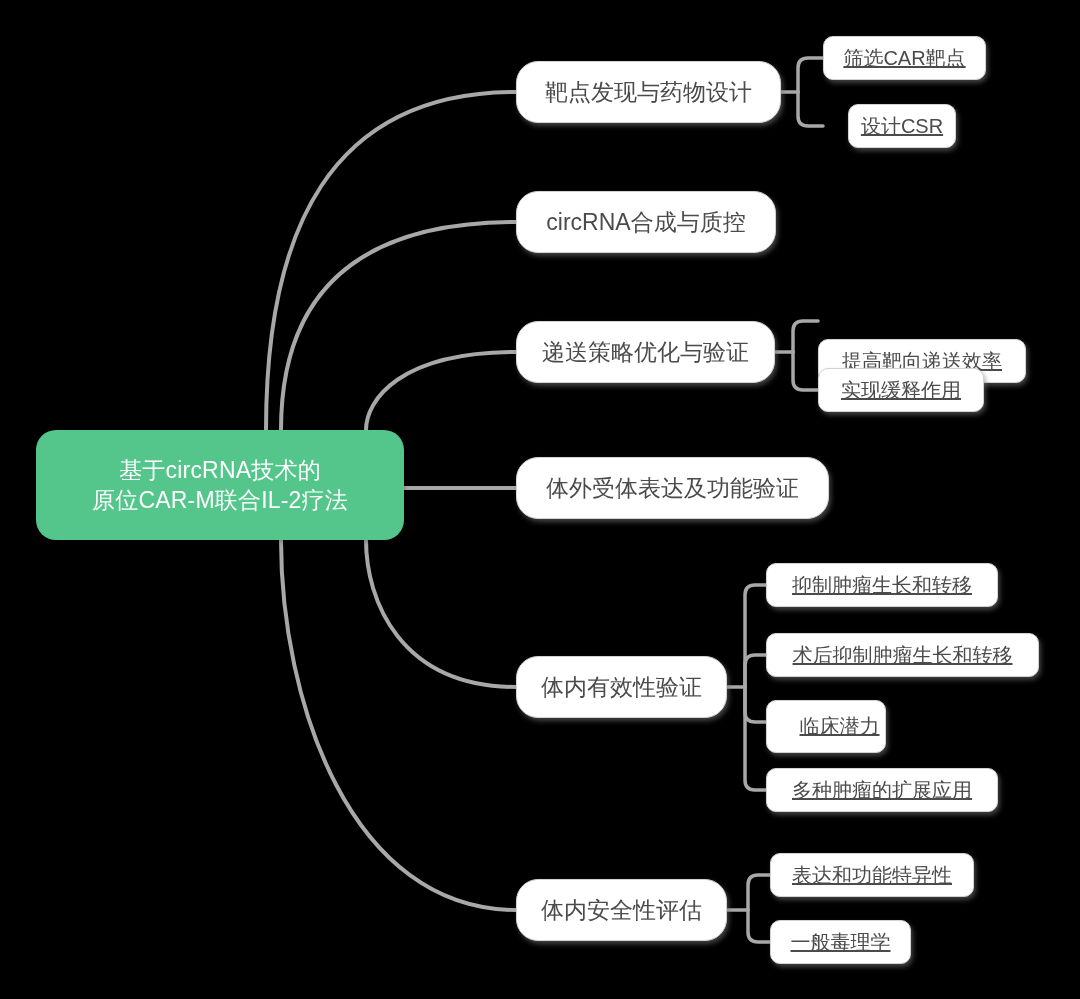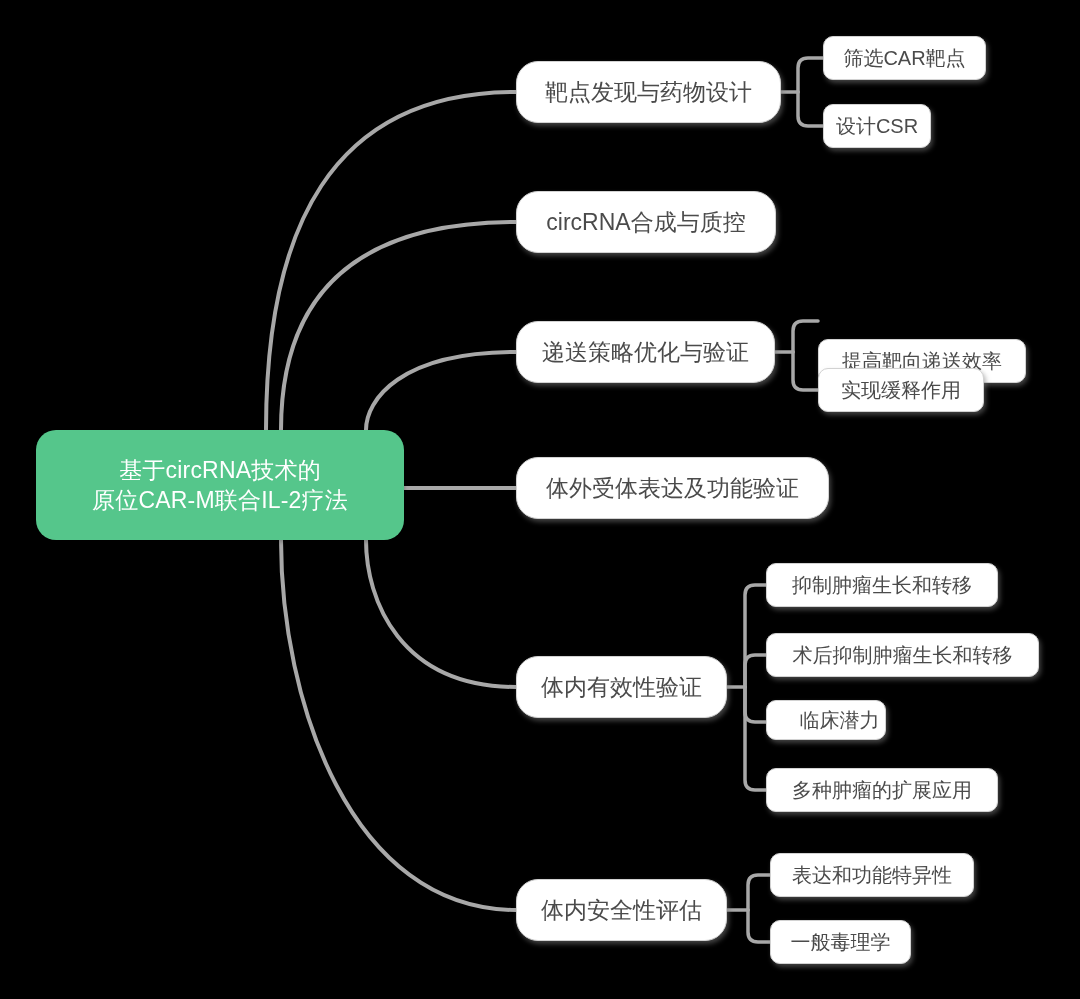--- a/index.html
+++ b/index.html
@@ -55,20 +55,21 @@
     z-index: 4;
   }
   .l2-node {
     background: #ffffff;
     color: #4b4b4b;
     border: 1px solid #d2d2d2;
     border-radius: 10px;
     font-size: 20px;
     box-shadow: 2px 3px 5px rgba(120,120,120,0.55);
     z-index: 4;
+    text-decoration: underline;
   }
 </style>
 </head>
 <body>
 
 <div id="canvas">
 
   <svg id="edges" viewBox="0 0 1080 999" xmlns="http://www.w3.org/2000/svg">
     <g fill="none" stroke="#a8a8a8" stroke-width="4" stroke-linecap="round" stroke-linejoin="round">
 
@@ -128,41 +129,41 @@
   </div>
 
   <div class="node l1-node" style="left:516px; top:879px; width:211px; height:62px;">
     <span>体内安全性评估</span>
   </div>
 
   <div class="node l2-node" style="left:823px; top:36px; width:163px; height:44px;">
     <span>筛选CAR靶点</span>
   </div>
 
-  <div class="node l2-node" style="left:823px; top:104px; width:108px; height:44px;text-align:center;">
+  <div class="node l2-node" style="left:848px; top:104px; width:108px; height:44px;text-align:center;">
     <span>设计CSR</span>
   </div>
 
   <div class="node l2-node" style="left:818px; top:299px; width:208px; height:44px;margin-top:40px;">
     <span>提高靶向递送效率</span>
   </div>
 
   <div class="node l2-node" style="left:818px; top:368px; width:166px; height:44px;">
     <span>实现缓释作用</span>
   </div>
 
   <div class="node l2-node" style="left:766px; top:563px; width:232px; height:44px;">
     <span>抑制肿瘤生长和转移</span>
   </div>
 
   <div class="node l2-node" style="left:766px; top:633px; width:273px; height:44px;">
     <span>术后抑制肿瘤生长和转移</span>
   </div>
 
-  <div class="node l2-node" style="left:766px; top:700px; width:120px; height:40px;padding-left:27px;">
+  <div class="node l2-node" style="left:766px; top:700px; width:120px; height:53px;padding-left:27px;">
     <span>临床潜力</span>
   </div>
 
   <div class="node l2-node" style="left:766px; top:768px; width:232px; height:44px;">
     <span>多种肿瘤的扩展应用</span>
   </div>
 
   <div class="node l2-node" style="left:770px; top:853px; width:204px; height:44px;">
     <span>表达和功能特异性</span>
   </div>

